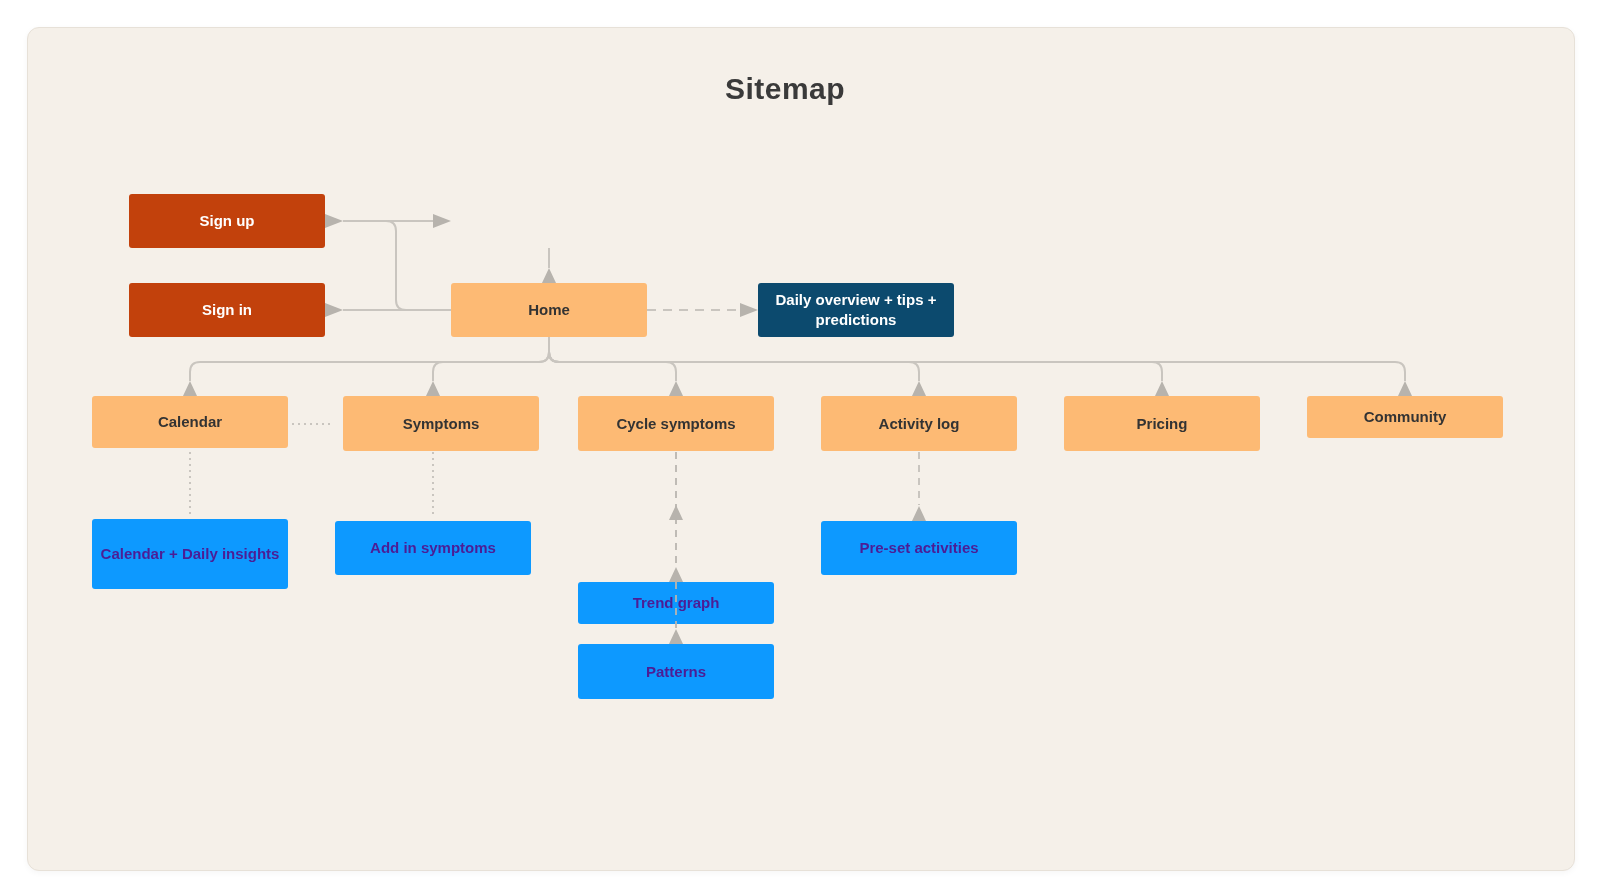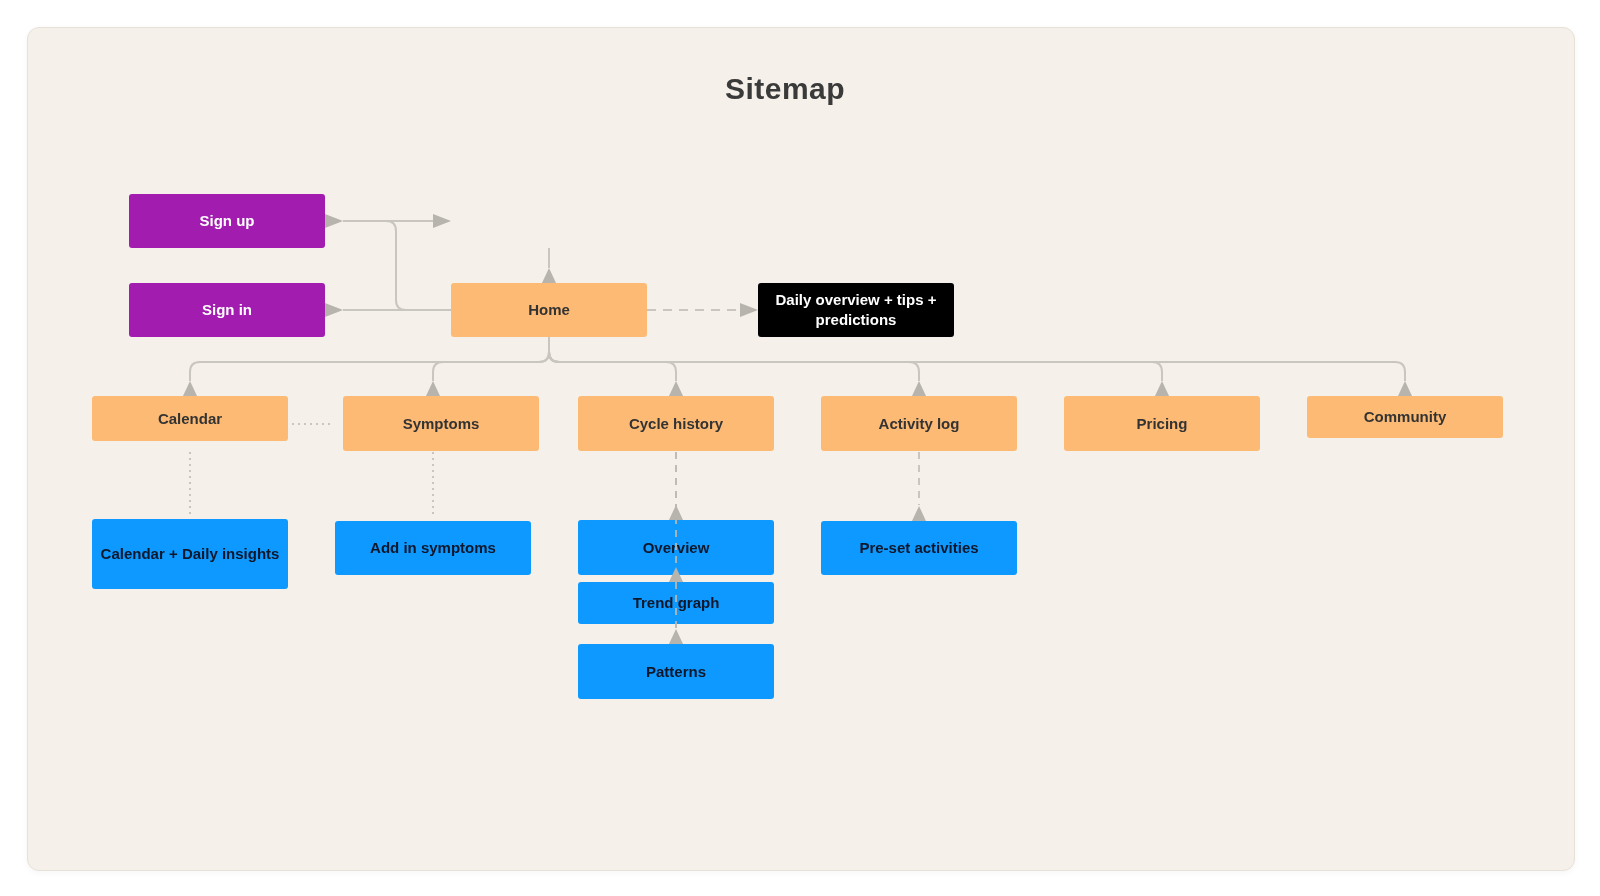--- a/index.html
+++ b/index.html
@@ -6,24 +6,24 @@
   body{font-family:"Liberation Sans","DejaVu Sans",sans-serif;}
   .stage{position:relative;width:1600px;height:896px;background:#ffffff;overflow:hidden;}
   .board{position:absolute;left:27px;top:27px;width:1546px;height:842px;
          background:#f5f0e9;border:1px solid #e7e1d8;border-radius:12px;
          box-shadow:0 2px 6px rgba(0,0,0,0.04);}
   .title{position:absolute;left:0;top:72px;width:1570px;text-align:center;
          font-size:30px;font-weight:bold;letter-spacing:.5px;color:#3a3a3a;}
   .node{position:absolute;display:flex;align-items:center;justify-content:center;
         text-align:center;font-size:15px;font-weight:bold;border-radius:3px;
         line-height:20px;padding:4px 8px;box-sizing:border-box;cursor:default;}
-  .green{background:#a21caf;color:#ffffff;}
+  .green{background:#c2410c;color:#ffffff;}
   .yellow{background:#fdba74;color:#333333;}
-  .blue{background:#0d99ff;color:#0f172a;text-align:right;}
-  .purple{background:#000000;color:#ffffff;}
+  .blue{background:#0d99ff;color:#4c1d95;text-align:right;}
+  .purple{background:#0c4a6e;color:#ffffff;}
   svg.wires{position:absolute;left:0;top:0;pointer-events:none;}
   .wire{stroke:#c9c5bf;stroke-width:2;fill:none;}
   .wire-over{stroke:rgba(185,181,175,0.9);stroke-width:2;fill:none;}
   .ah{fill:#b7b3ad;stroke:none;}
 </style>
 </head>
 <body>
 
 <div class="stage">
   <div class="board"></div>
@@ -35,47 +35,44 @@
   <div class="node green" style="left:129px;top:283px;width:196px;height:54px">
       <span>Sign in</span>
     </div>
   <div class="node yellow" style="left:451px;top:283px;width:196px;height:54px">
       <span>Home</span>
     </div>
   <div class="node purple" style="left:758px;top:283px;width:196px;height:54px">
       <span>Daily overview + tips + predictions</span>
     </div>
 
-  <div class="node yellow" style="left:92px;top:396px;width:196px;height:45px">
+  <div class="node yellow" style="left:92px;top:396px;width:196px;height:52px">
       <span>Calendar</span>
     </div>
   <div class="node yellow" style="left:343px;top:396px;width:196px;height:55px">
       <span>Symptoms</span>
     </div>
   <div class="node yellow" style="left:578px;top:396px;width:196px;height:55px">
-      <span>Cycle history</span>
+      <span>Cycle symptoms</span>
     </div>
   <div class="node yellow" style="left:821px;top:396px;width:196px;height:55px">
       <span>Activity log</span>
     </div>
   <div class="node yellow" style="left:1064px;top:396px;width:196px;height:55px">
       <span>Pricing</span>
     </div>
   <div class="node yellow" style="left:1307px;top:396px;width:196px;height:42px">
       <span>Community</span>
     </div>
 
   <div class="node blue" style="left:92px;top:519px;width:196px;height:70px">
       <span>Calendar + Daily insights</span>
     </div>
   <div class="node blue" style="left:335px;top:521px;width:196px;height:54px">
       <span>Add in symptoms</span>
-    </div>
-  <div class="node blue" style="left:578px;top:520px;width:196px;height:55px">
-      <span>Overview</span>
     </div>
   <div class="node blue" style="left:578px;top:582px;width:196px;height:42px">
       <span>Trend graph</span>
     </div>
   <div class="node blue" style="left:578px;top:644px;width:196px;height:55px">
       <span>Patterns</span>
     </div>
   <div class="node blue" style="left:821px;top:521px;width:196px;height:54px">
       <span>Pre-set activities</span>
     </div>

